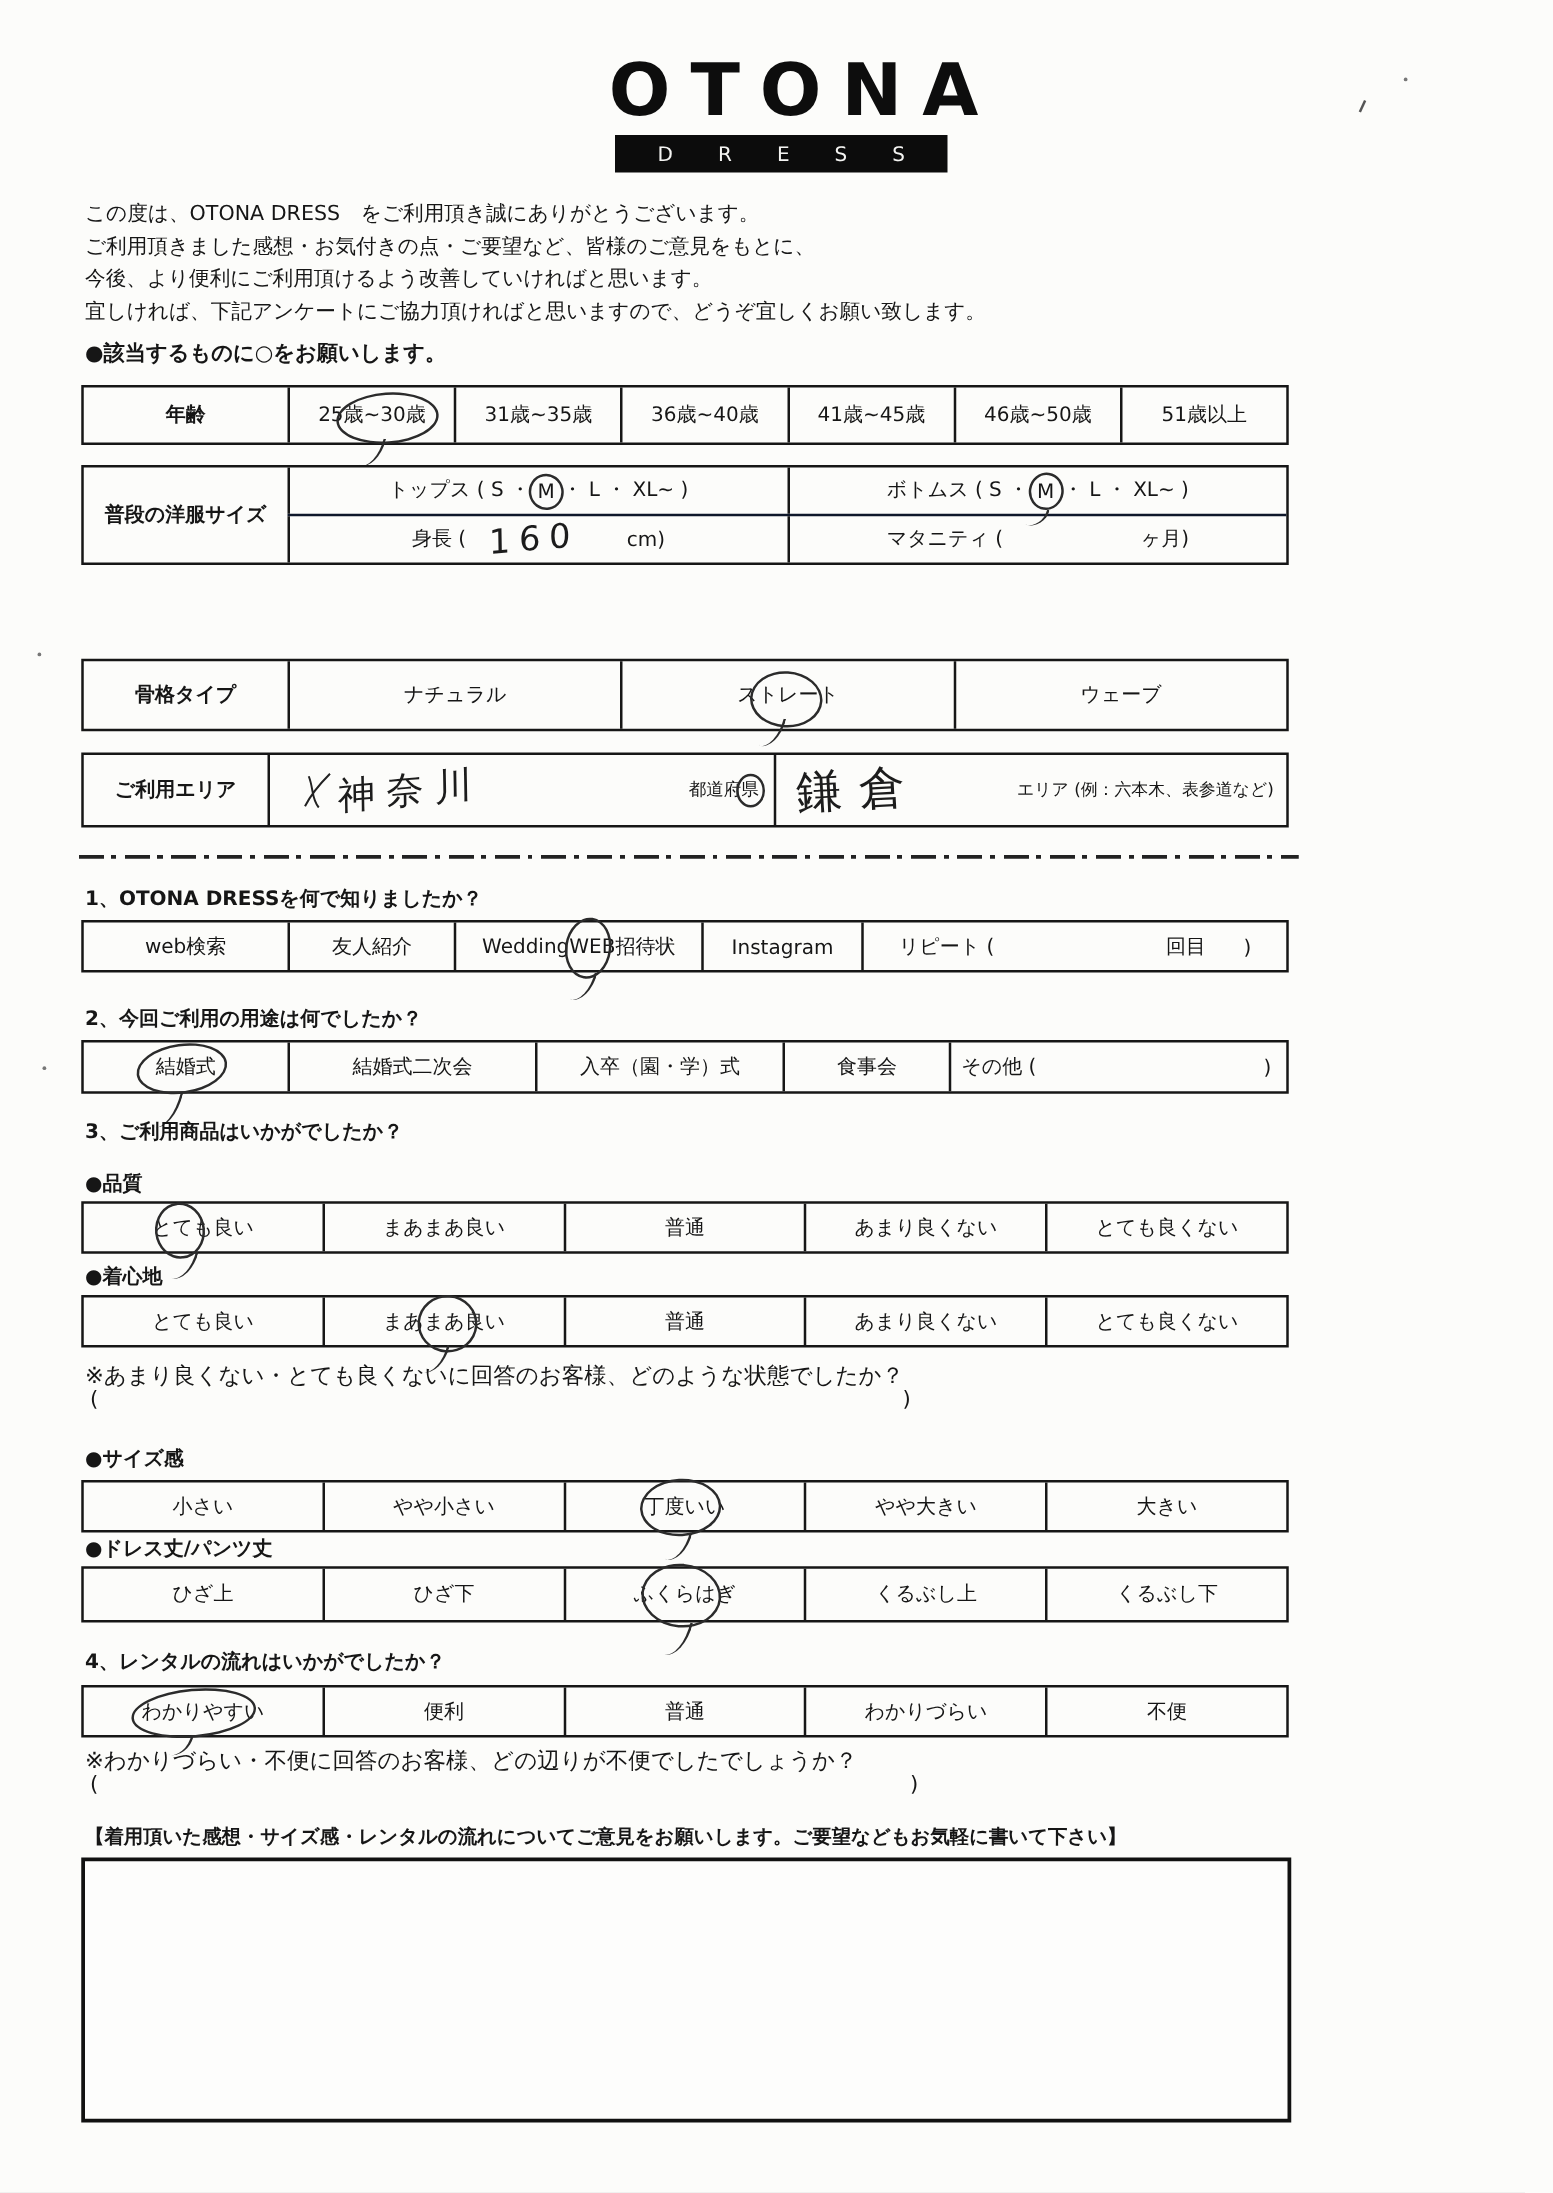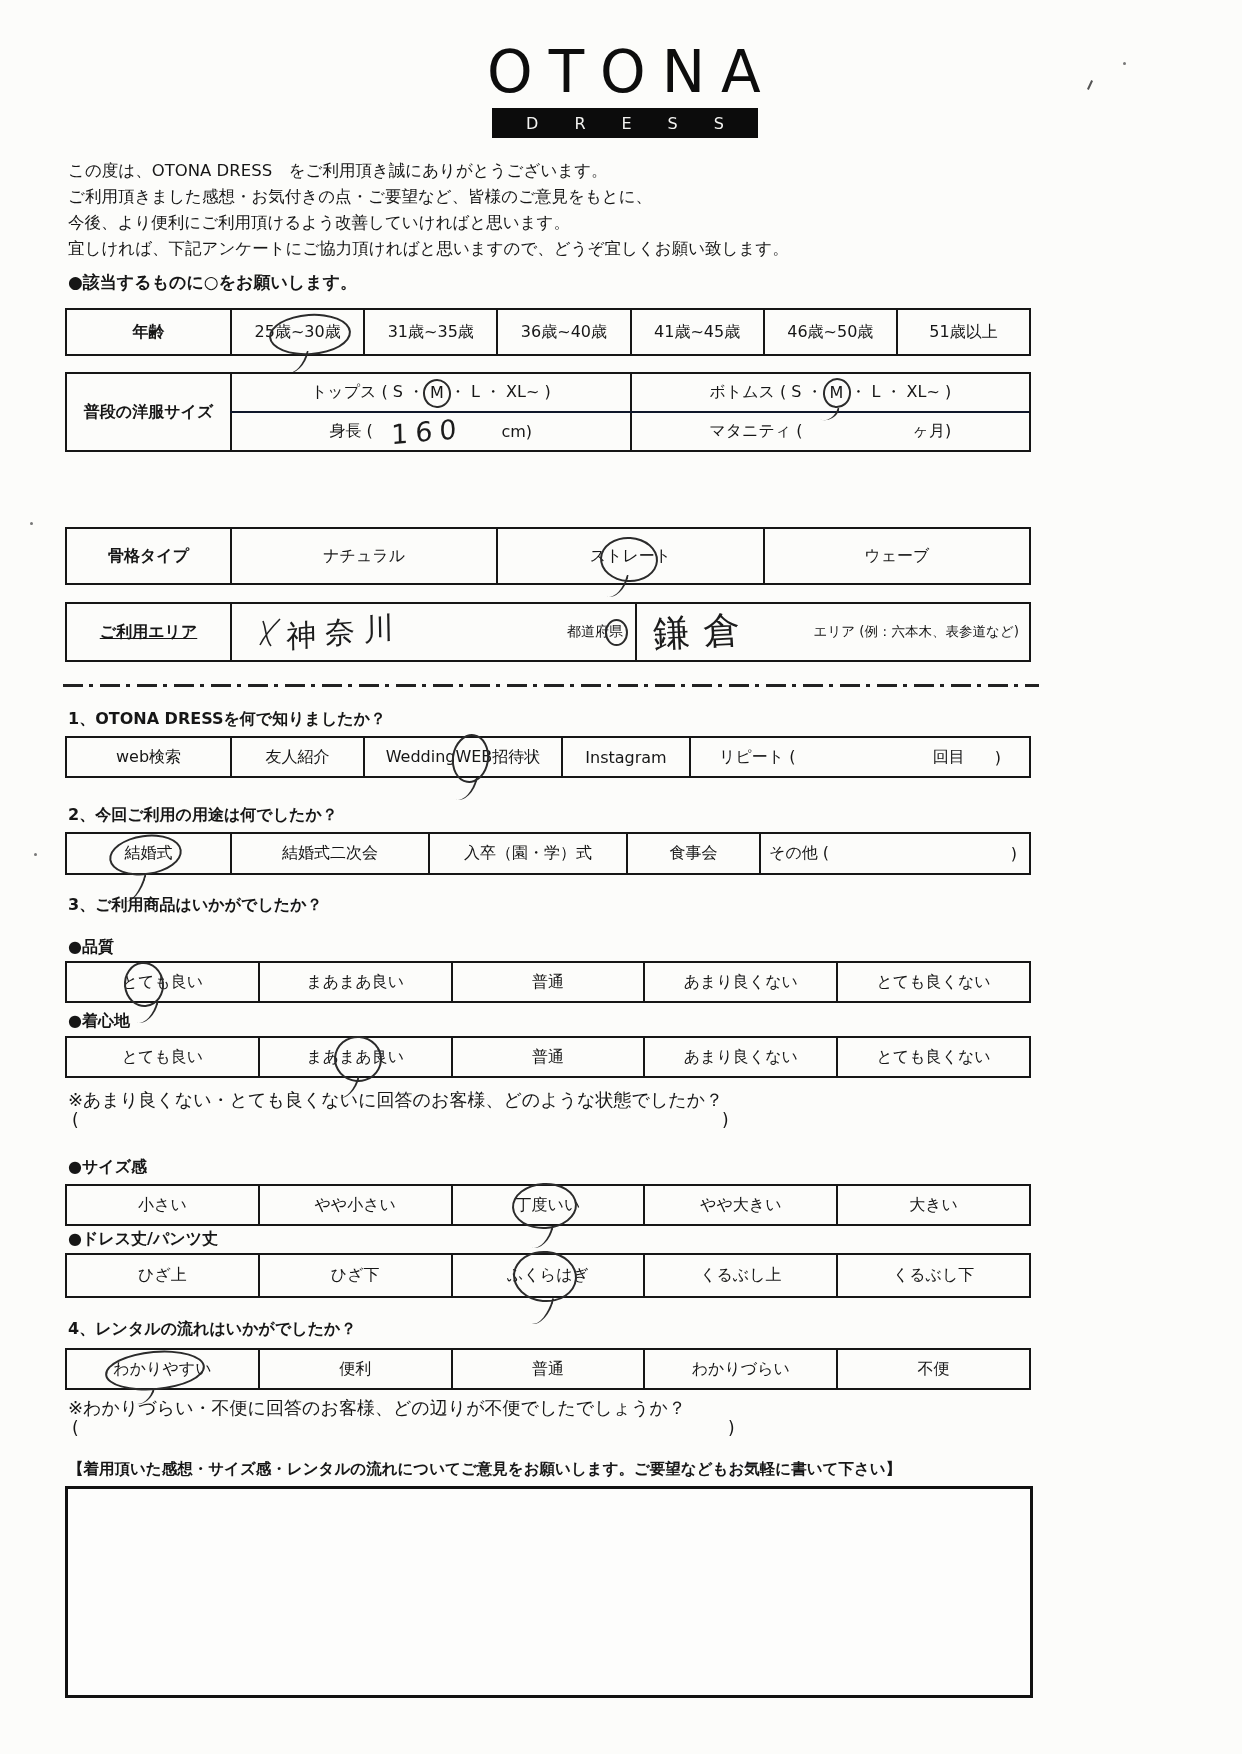--- a/index.html
+++ b/index.html
@@ -1,20 +1,20 @@
 <!DOCTYPE html>
 <html><head>
 <meta charset="utf-8">
 <style>
   html,body{margin:0;padding:0;background:#e8e8e6;}
   .page{position:relative;width:1242px;height:1754px;margin:0 auto;background:#fcfcfa;
         font-family:"DejaVu Sans","Liberation Sans",sans-serif;color:#161616;overflow:hidden;}
   
   .logo-title{position:absolute;left:487px;top:38px;font-size:58px;letter-spacing:16px;
-              font-weight:400;color:#0d0d0d;}
+              font-weight:700;color:#0d0d0d;}
   .logo-bar{position:absolute;left:492px;top:108px;width:266px;height:30px;background:#0c0c0c;
             display:flex;justify-content:center;align-items:center;}
   .logo-bar span{color:#f4f4f2;font-size:16px;letter-spacing:36px;margin-right:-36px;}
   
   .intro{position:absolute;left:68px;top:158px;font-size:16.5px;line-height:26px;}
   .head{position:absolute;font-weight:bold;font-size:17px;}
   .subhead{position:absolute;font-weight:bold;font-size:16px;}
   .note{position:absolute;font-size:18px;}
   .paren{position:absolute;font-size:17px;}
   
@@ -112,21 +112,21 @@
   <div class="tbl" style="left:65px;top:527px;width:966px;height:58px;">
     <div class="c hd first" style="width:163px;">骨格タイプ</div>
     <div class="c" style="flex:1;">ナチュラル</div>
     <div class="c" style="flex:1;">
       <span class="ring tail" style="--l:10px;--r:14px;--t:-9px;--b:-15px;--rot:3deg;--tb:-32px;--tr:55%;">ストレート</span>
     </div>
     <div class="c" style="flex:1;">ウェーブ</div>
   </div>
 
   <div class="tbl" style="left:65px;top:602px;width:966px;height:60px;">
-    <div class="c hd first" style="width:163px;text-decoration:underline;">ご利用エリア</div>
+    <div class="c hd first" style="width:147px;">ご利用エリア</div>
     <div class="c" style="width:405px;justify-content:flex-start;padding:0 12px;">
       <svg width="26" height="34" viewBox="0 0 26 34" style="margin:0 4px 0 12px;">
         <path d="M4 30 C10 18 20 8 24 4 M7 6 C11 16 9 24 15 31" stroke="#222" stroke-width="1.6" fill="none"></path>
       </svg>
       <span class="hw" style="font-size:30px;letter-spacing:9px;">神奈川</span>
       <span style="margin-left:auto;font-size:14px;">
         <span>都道府</span><span class="ring" style="--l:-4px;--r:-5px;--t:-4px;--b:-5px;--rot:0deg;">県</span>
       </span>
     </div>
     <div class="c" style="flex:1;justify-content:flex-start;padding:0 10px 0 16px;">

